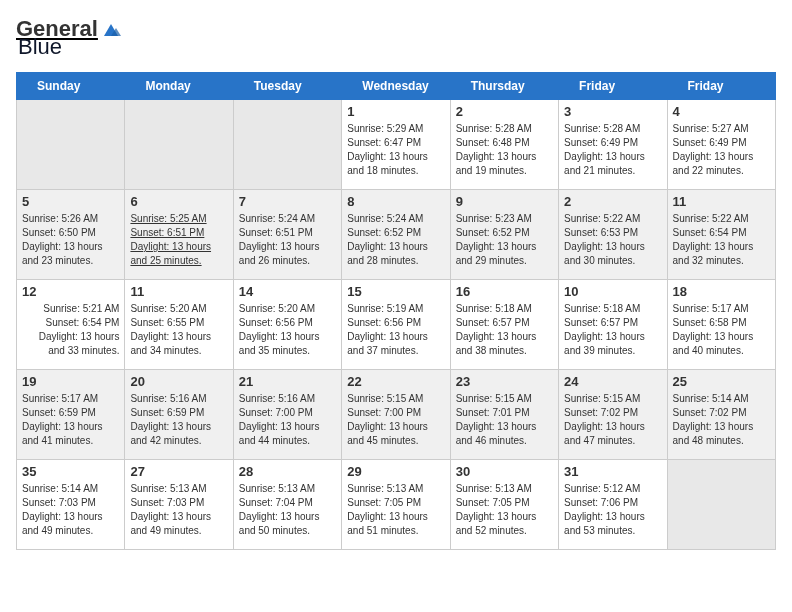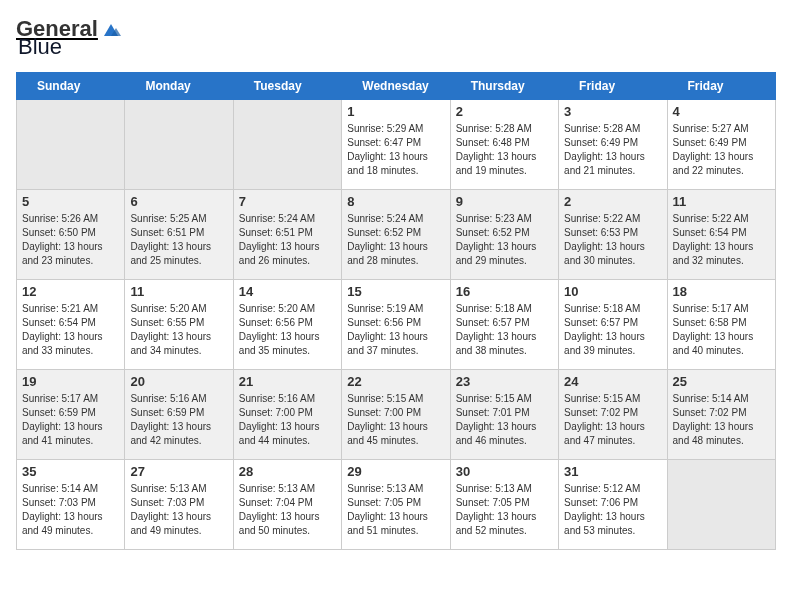--- a/index.html
+++ b/index.html
@@ -146,21 +146,21 @@
       <tr>
         <td>
           <span class="day-number">5</span>
           <div class="day-info" style="white-space: pre-line;">Sunrise: 5:26 AM
 Sunset: 6:50 PM
 Daylight: 13 hours
 and 23 minutes.</div>
         </td>
         <td>
           <span class="day-number">6</span>
-          <div class="day-info" style="white-space: pre-line;">Sunrise: 5:25 AM
+          <div class="day-info" style="white-space: pre-line; text-decoration: underline;">Sunrise: 5:25 AM
 Sunset: 6:51 PM
 Daylight: 13 hours
 and 25 minutes.</div>
         </td>
         <td>
           <span class="day-number">7</span>
           <div class="day-info" style="white-space: pre-line;">Sunrise: 5:24 AM
 Sunset: 6:51 PM
 Daylight: 13 hours
 and 26 minutes.</div>
@@ -190,21 +190,21 @@
           <span class="day-number">11</span>
           <div class="day-info" style="white-space: pre-line;">Sunrise: 5:22 AM
 Sunset: 6:54 PM
 Daylight: 13 hours
 and 32 minutes.</div>
         </td>
       </tr>
       <tr>
         <td>
           <span class="day-number">12</span>
-          <div class="day-info" style="white-space: pre-line;">Sunrise: 5:21 AM
+          <div class="day-info" style="white-space: pre-line; text-align: right;">Sunrise: 5:21 AM
 Sunset: 6:54 PM
 Daylight: 13 hours
 and 33 minutes.</div>
         </td>
         <td>
           <span class="day-number">11</span>
           <div class="day-info" style="white-space: pre-line;">Sunrise: 5:20 AM
 Sunset: 6:55 PM
 Daylight: 13 hours
 and 34 minutes.</div>

